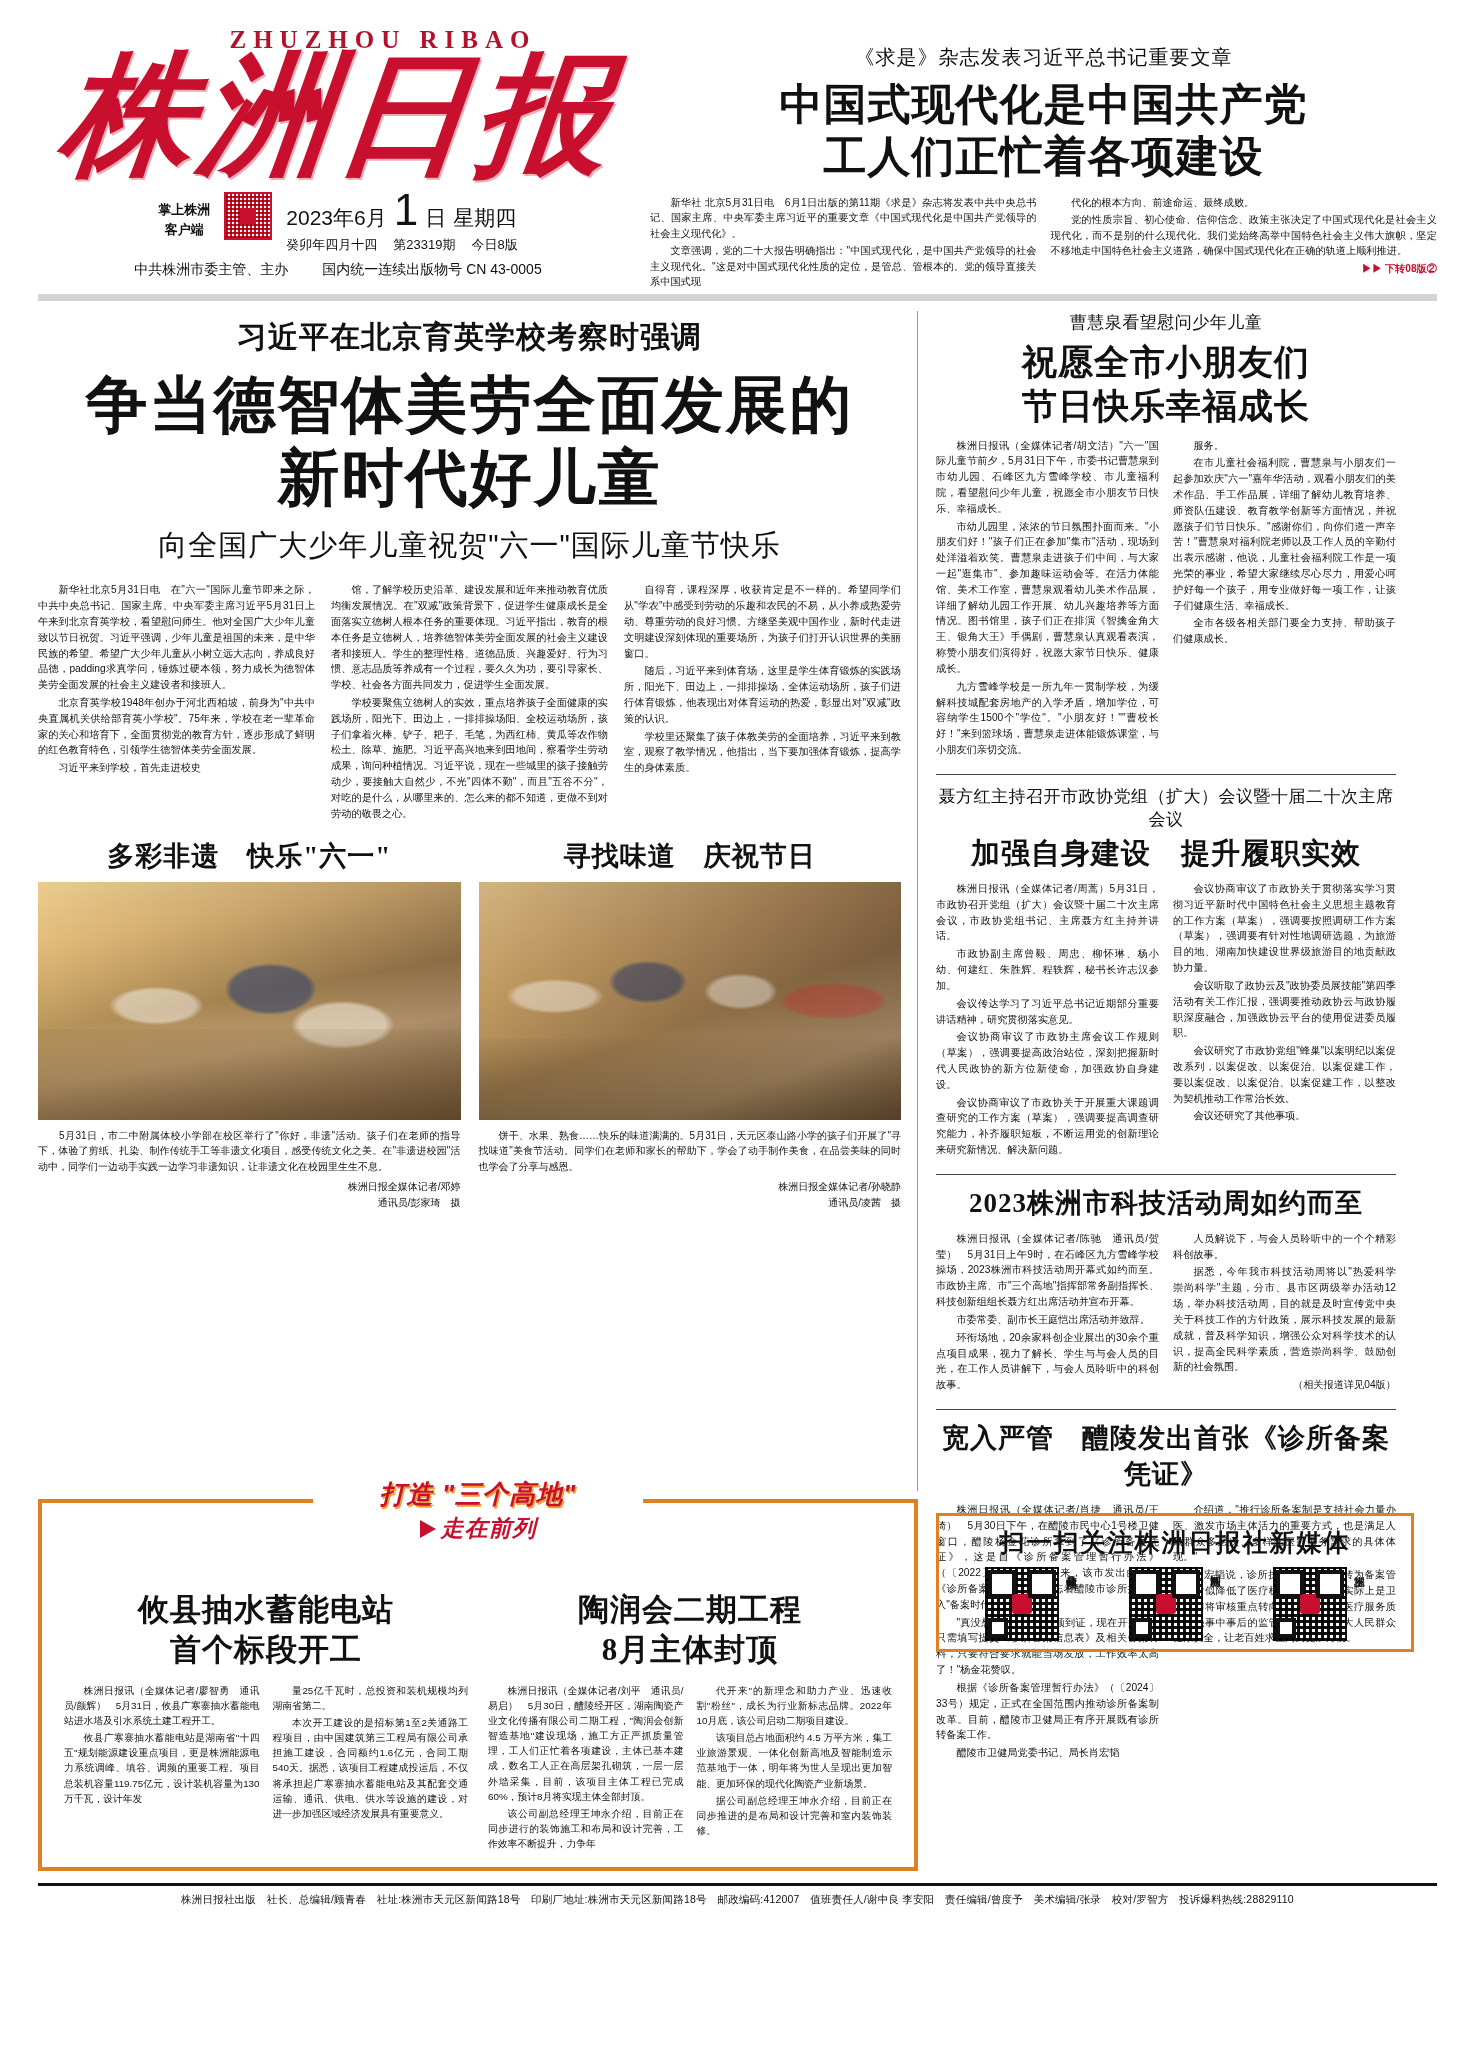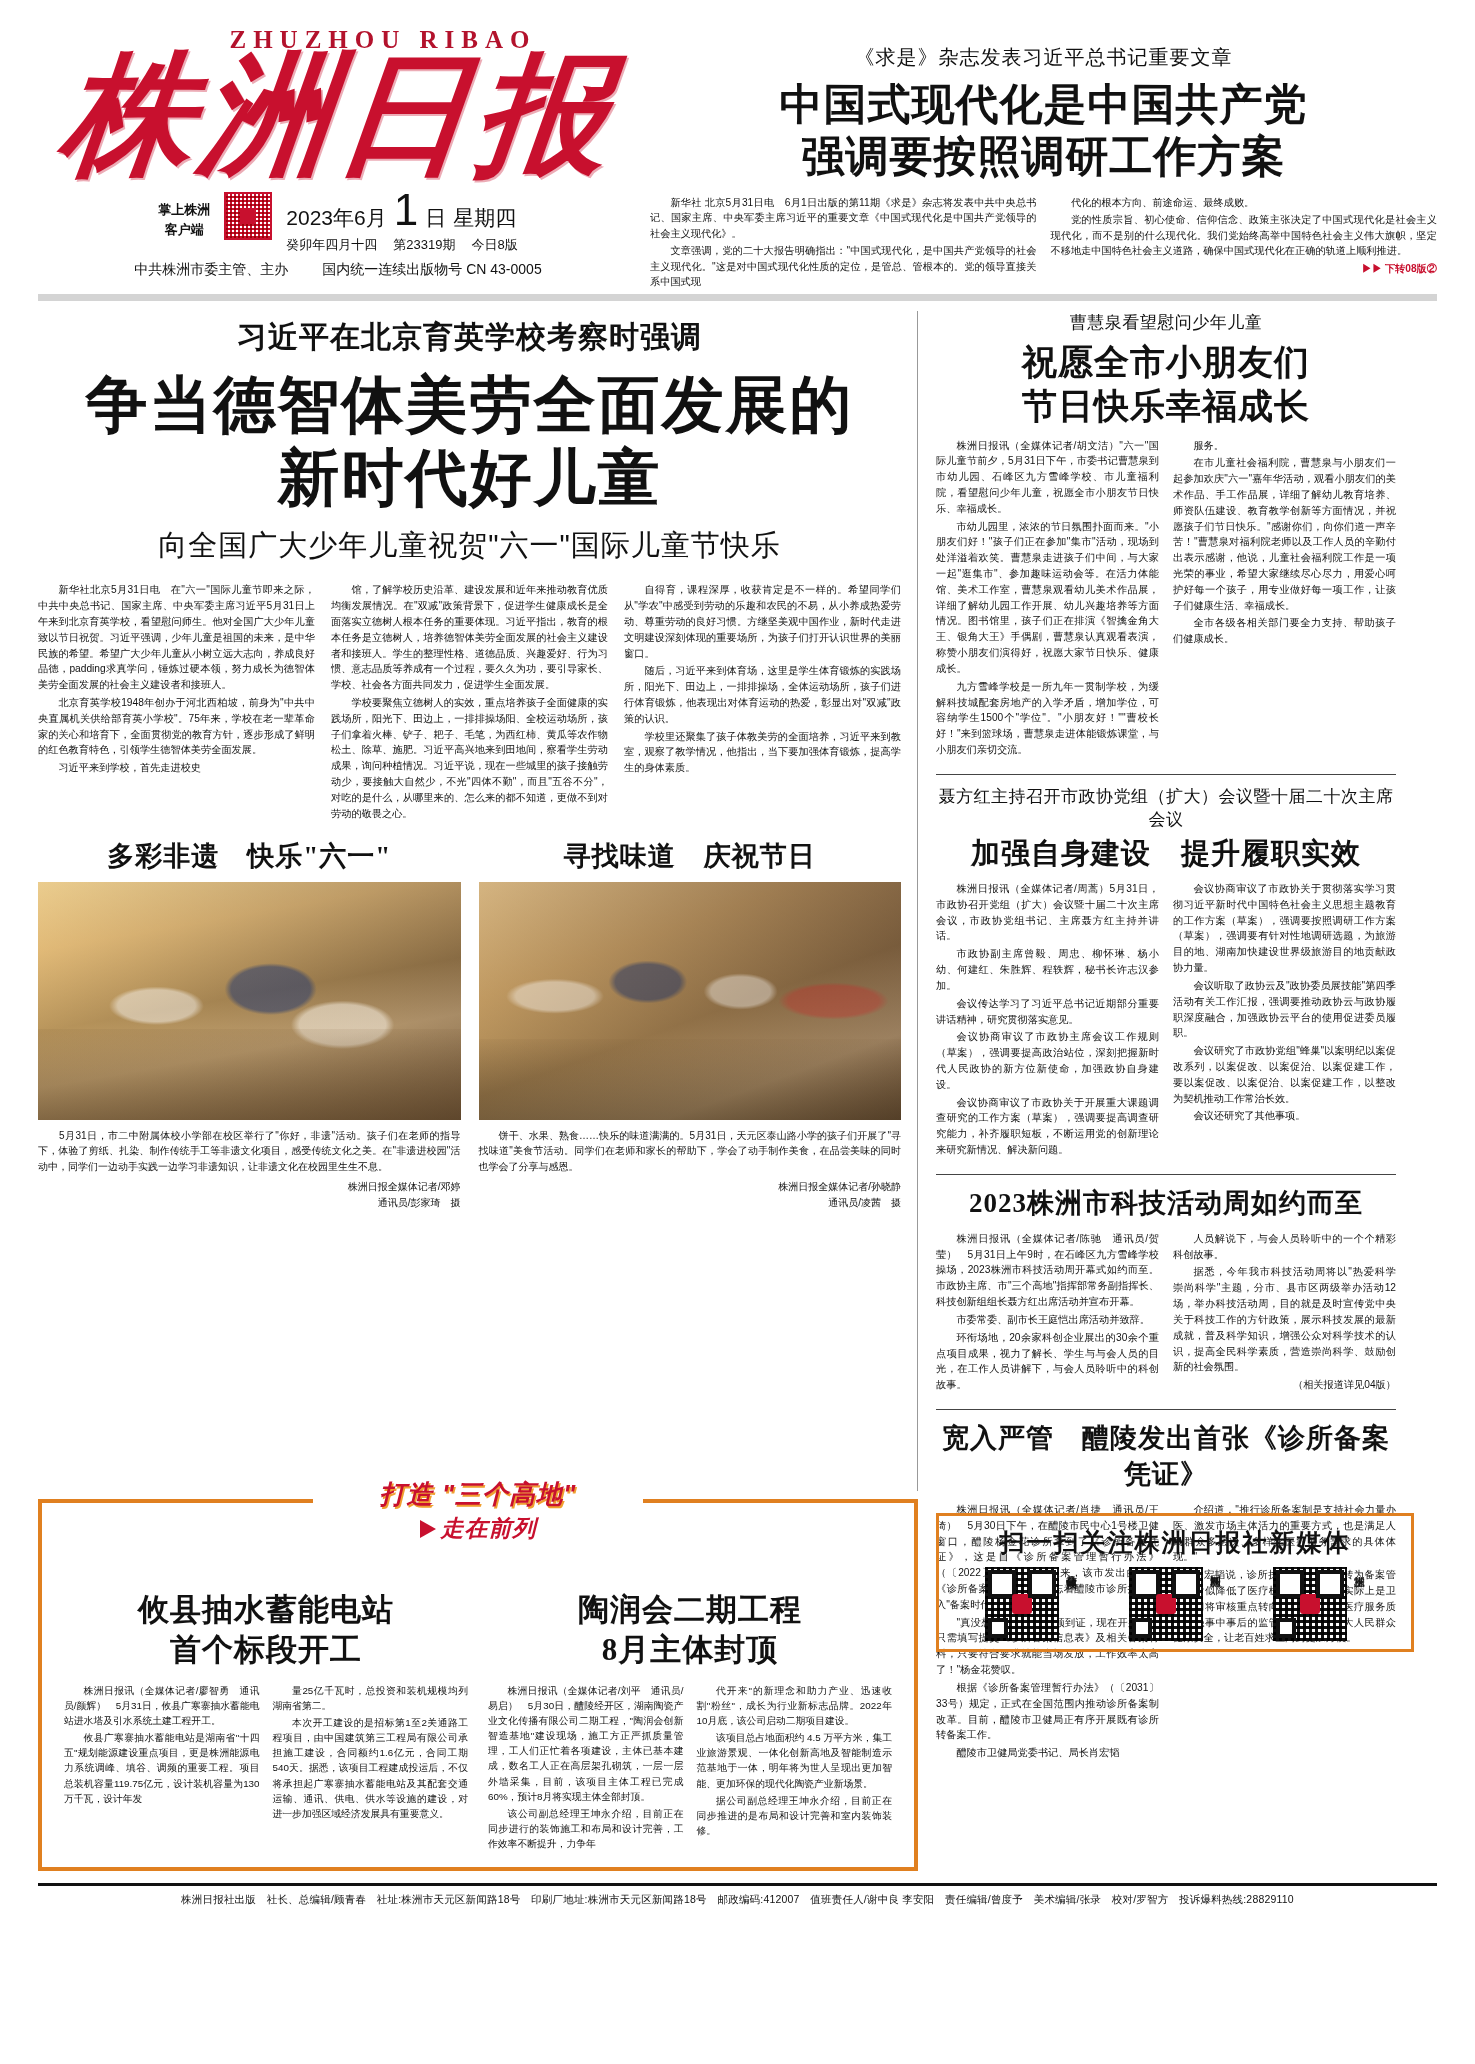--- a/index.html
+++ b/index.html
@@ -204,21 +204,21 @@
       <div class="pub-line">
         <span>中共株洲市委主管、主办</span>
         <span>国内统一连续出版物号 CN 43-0005</span>
       </div>
     </div>
 
     <div class="mast-right">
       <div class="tr-kicker">《求是》杂志发表习近平总书记重要文章</div>
       <div class="tr-head">
         <div>中国式现代化是中国共产党</div>
-        <div>强调要按照调研工作方案</div>
+        <div>工人们正忙着各项建设</div>
       </div>
       <div class="tr-cols">
         <div class="tr-col">
           <p>新华社 北京5月31日电　6月1日出版的第11期《求是》杂志将发表中共中央总书记、国家主席、中央军委主席习近平的重要文章《中国式现代化是中国共产党领导的社会主义现代化》。</p>
           <p>文章强调，党的二十大报告明确指出："中国式现代化，是中国共产党领导的社会主义现代化。"这是对中国式现代化性质的定位，是管总、管根本的。党的领导直接关系中国式现</p>
         </div>
         <div class="tr-col">
           <p>代化的根本方向、前途命运、最终成败。</p>
           <p>党的性质宗旨、初心使命、信仰信念、政策主张决定了中国式现代化是社会主义现代化，而不是别的什么现代化。我们党始终高举中国特色社会主义伟大旗帜，坚定不移地走中国特色社会主义道路，确保中国式现代化在正确的轨道上顺利推进。</p>
           <p style="text-indent:0;text-align:right" class="jump">▶▶ 下转08版②</p>
@@ -345,21 +345,21 @@
       </div>
 
       <div class="s-div"></div>
 
       <div>
         <div class="s-head3">宽入严管　醴陵发出首张《诊所备案凭证》</div>
         <div class="s-cols">
           <div class="s-col">
             <p>株洲日报讯（全媒体记者/肖捷　通讯员/王琦）　5月30日下午，在醴陵市民中心1号楼卫健窗口，醴陵杨金花诊所拿到了《诊所备案凭证》，这是自《诊所备案管理暂行办法》（〔2022〕33号）实施以来，该市发出的首张《诊所备案凭证》。这标志着醴陵市诊所执业进入"备案时代"。</p>
             <p>"真没想到这么快就能领到证，现在开办诊所只需填写提交《诊所备案信息表》及相关备案材料，只要符合要求就能当场发放，工作效率太高了！"杨金花赞叹。</p>
-            <p>根据《诊所备案管理暂行办法》（〔2031〕33号）规定，正式在全国范围内推动诊所备案制改革。目前，醴陵市卫健局正有序开展既有诊所转备案工作。</p>
+            <p>根据《诊所备案管理暂行办法》（〔2024〕33号）规定，正式在全国范围内推动诊所备案制改革。目前，醴陵市卫健局正有序开展既有诊所转备案工作。</p>
             <p>醴陵市卫健局党委书记、局长肖宏韬</p>
           </div>
           <div class="s-col">
             <p>介绍道，"推行诊所备案制是支持社会力量办医、激发市场主体活力的重要方式，也是满足人民群众多层次、多样化医疗服务需求的具体体现。"</p>
             <p>肖宏韬说，诊所执业由行政审批转为备案管理，看似降低了医疗机构准入门槛，实际上是卫健部门将审核重点转向对诊所运营和医疗服务质量加强事中事后的监管，达到保障广大人民群众健康安全，让老百姓求医问药更加方便。</p>
           </div>
         </div>
       </div>
 
     </div>

